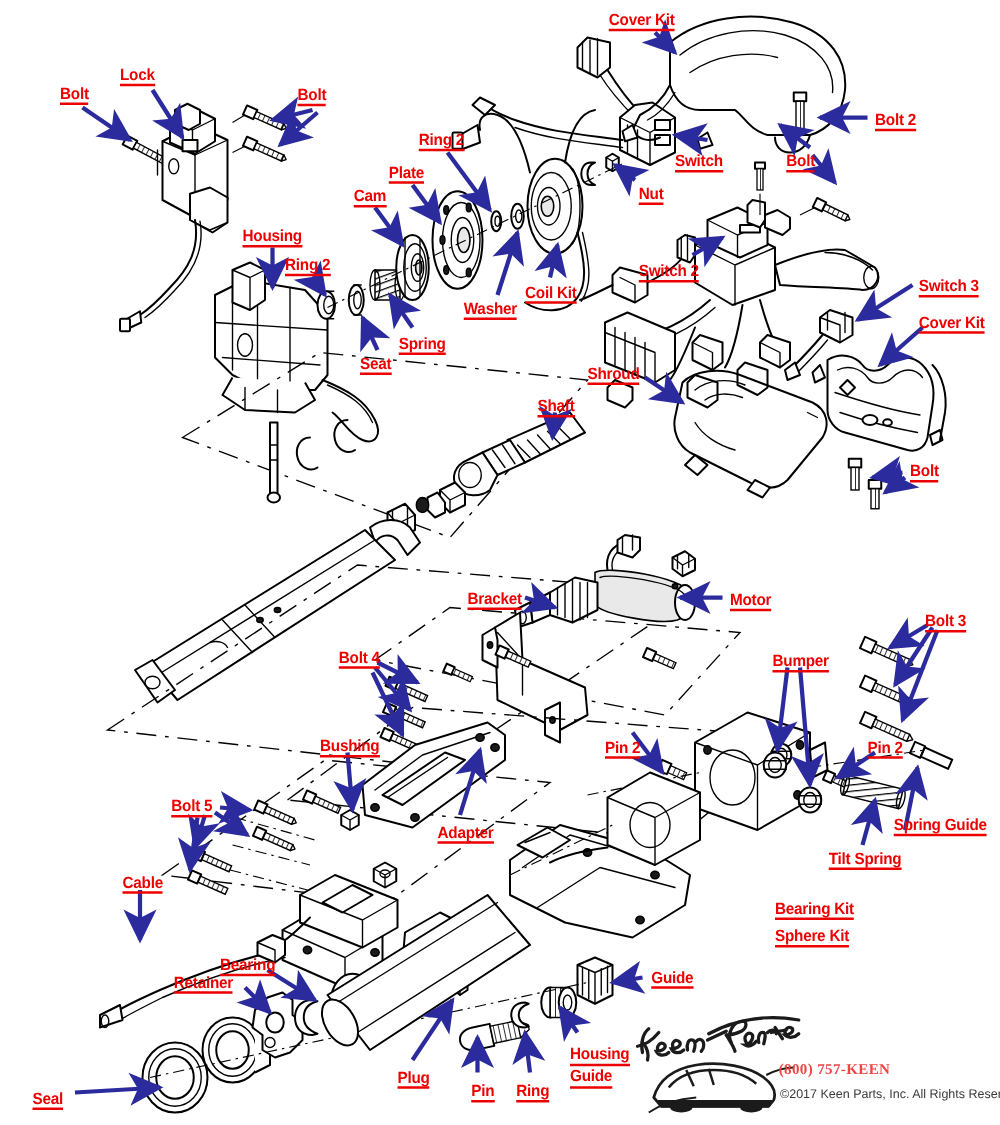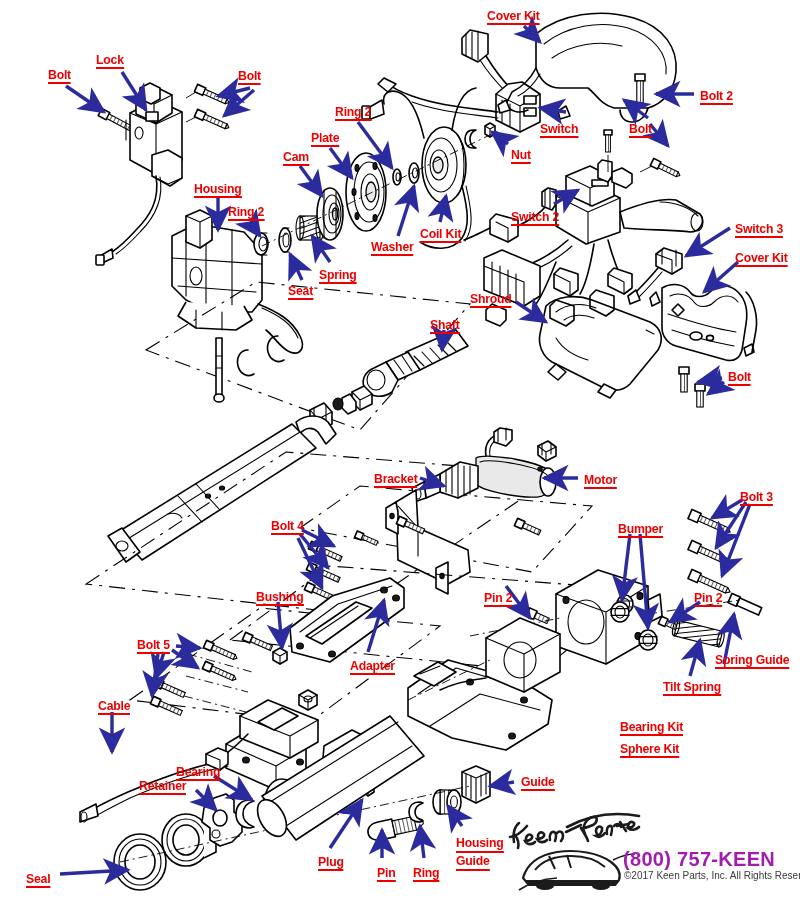--- a/index.html
+++ b/index.html
@@ -31,22 +31,22 @@
   .lbl.two{line-height:15px;border-bottom:none;}
   .lbl.two span{display:block;border-bottom:2px solid #ee0000;padding-bottom:1px;width:-moz-fit-content;width:fit-content;}
   .lbl.ctr{text-align:center;}
   
   #logo{
     position:absolute;left:505px;top:812px;width:290px;height:84px;
   }
   #logo-img{position:absolute;left:0;top:0;width:150px;height:80px;}
   #phone{
     position:absolute;left:118px;top:36px;
-    color:#a21caf;font-weight:bold;font-size:20px;
-    font-family:Liberation Sans, sans-serif;
+    color:#ef4444;font-weight:bold;font-size:12px;
+    font-family:Liberation Serif, serif;
     letter-spacing:0.3px;white-space:nowrap;
   }
   #copy{
     position:absolute;left:119px;top:58px;
     color:#3a3a3a;font-size:10px;
     font-family:"Liberation Sans", sans-serif;
     white-space:nowrap;
   }
 </style>
 </head>

